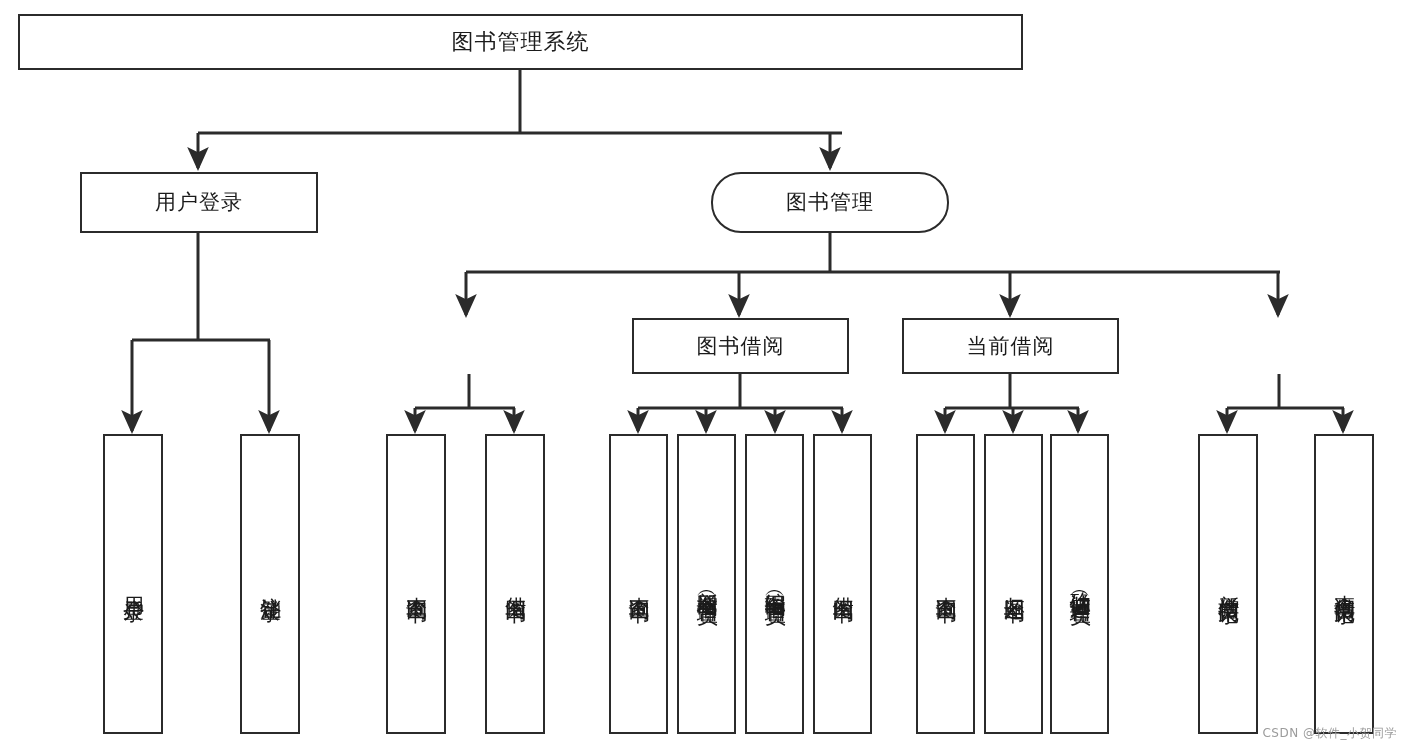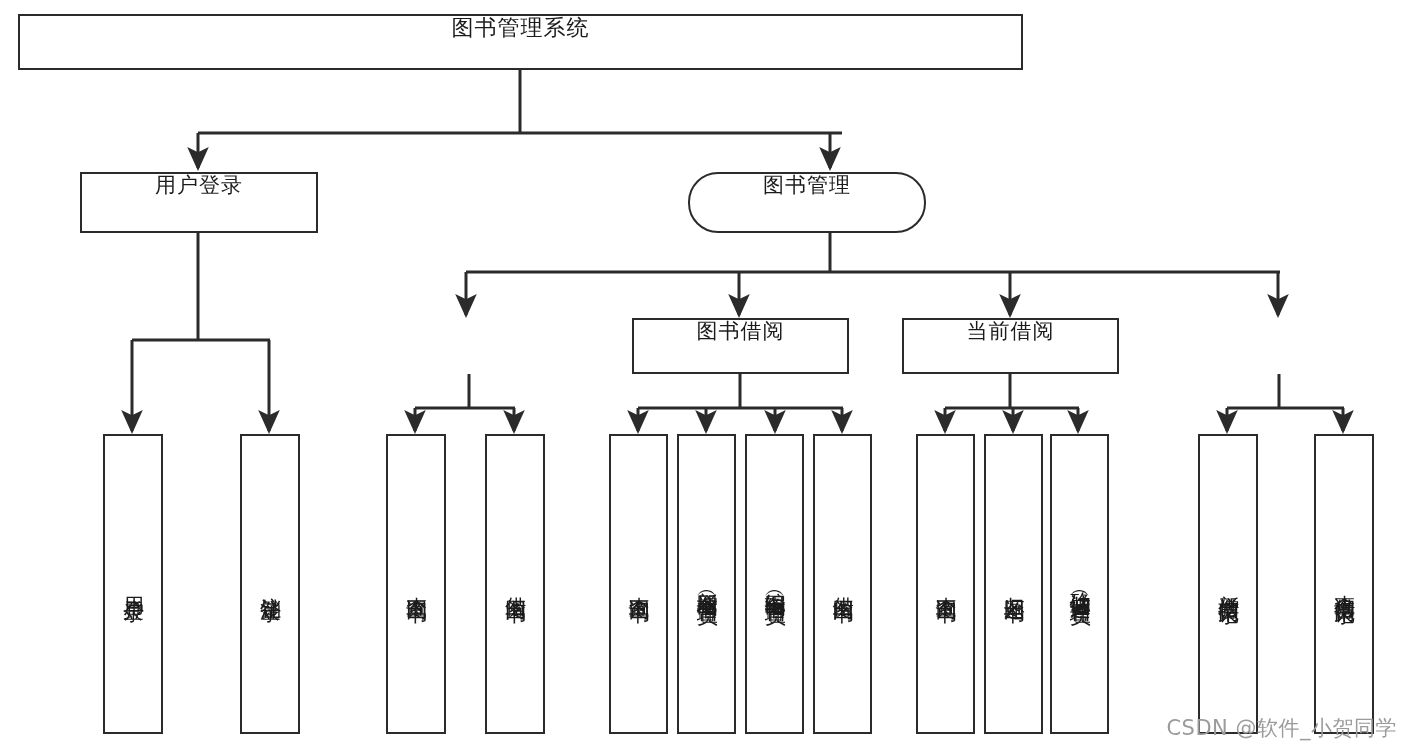--- a/index.html
+++ b/index.html
@@ -26,20 +26,21 @@
     width: 1405px;
     height: 747px;
     pointer-events: none;
   }
   .node {
     position: absolute;
     box-sizing: border-box;
     background: #ffffff;
     border: 2.5px solid #2b2b2b;
     display: flex;
+    align-items: center;
     justify-content: center;
     z-index: 2;
   }
   .node-label {
     font-size: 21px;
     line-height: 1.05;
     letter-spacing: 1px;
     color: #1b1b1b;
     text-align: center;
     white-space: nowrap;
@@ -63,21 +64,21 @@
     white-space: normal;
     max-height: 250px;
   }
   .node.vert.tall .node-label {
     max-height: 268px;
   }
   #watermark {
     position: absolute;
     right: 8px;
     bottom: 5px;
-    font-size: 21px;
+    font-size: 12px;
     color: #9b9b9b;
     letter-spacing: 0.5px;
     z-index: 5;
     white-space: nowrap;
     font-family: "DejaVu Sans", "Liberation Sans", sans-serif;
   }
 </style>
 </head>
 <body>
 
@@ -134,21 +135,21 @@
   </svg>
 
   <div class="node horiz root" style="left:18px; top:14px; width:1005px; height:56px;">
     <span class="node-label">图书管理系统</span>
   </div>
 
   <div class="node horiz" style="left:80px; top:172px; width:238px; height:61px;">
     <span class="node-label">用户登录</span>
   </div>
 
-  <div class="node horiz" style="left:688px; top:172px; width:238px; height:61px;border-radius:30px;">
+  <div class="node horiz" style="left:711px; top:172px; width:238px; height:61px;border-radius:30px;">
     <span class="node-label">图书管理</span>
   </div>
 
 
   <div class="node horiz" style="left:632px; top:318px; width:217px; height:56px;">
     <span class="node-label">图书借阅</span>
   </div>
 
   <div class="node horiz" style="left:902px; top:318px; width:217px; height:56px;">
     <span class="node-label">当前借阅</span>

